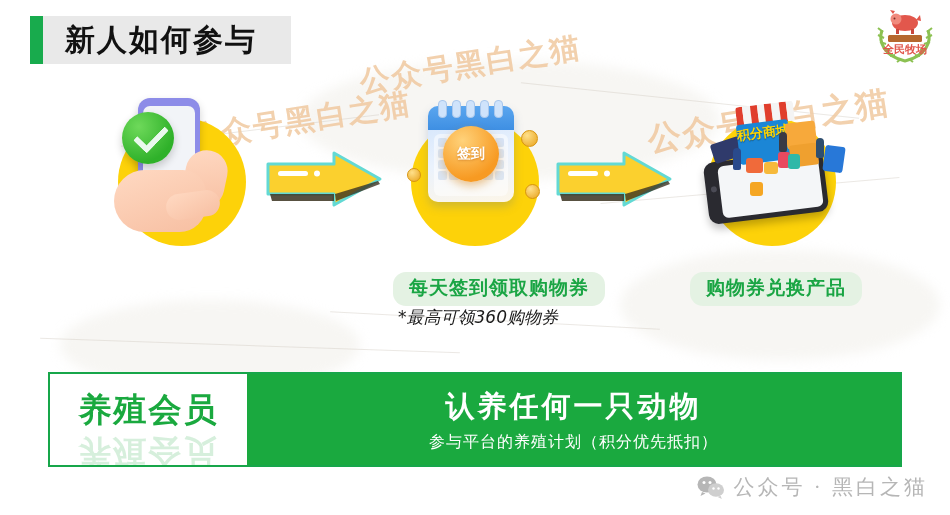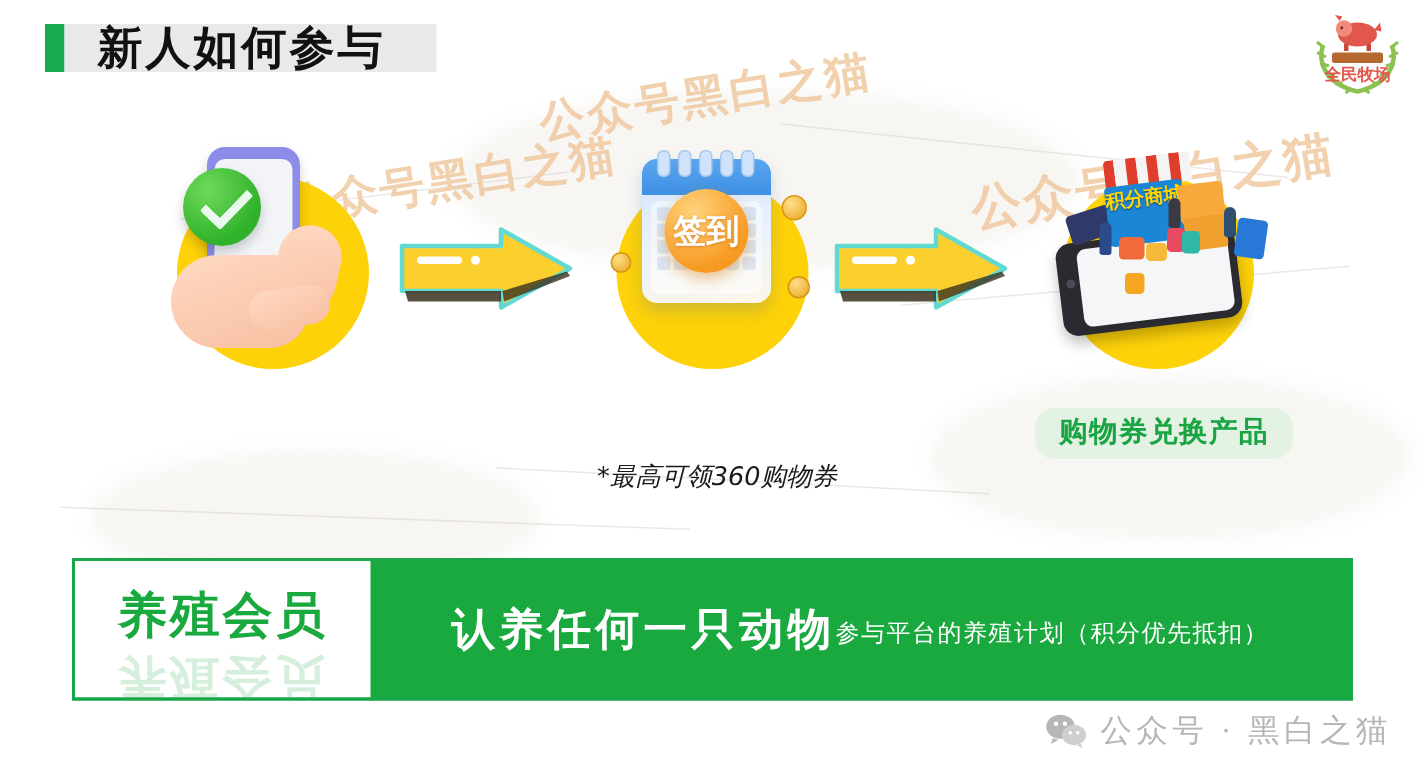--- a/index.html
+++ b/index.html
@@ -26,21 +26,21 @@
     letter-spacing:2px;
     white-space:nowrap;
     transform-origin:left center;
     opacity:.85;
     pointer-events:none;
     font-family:"DejaVu Sans",sans-serif;
   }
   .wm.big{font-size:33px;}
 
   
-  .header{position:absolute;left:30px;top:16px;height:32px;display:flex;align-items:stretch;}
+  .header{position:absolute;left:30px;top:16px;height:48px;display:flex;align-items:stretch;}
   .header-bar{width:13px;background:#18ab4d;}
   .header-plate{
     background:#e9e9e9;
     display:flex;align-items:center;
     padding:0 34px 0 22px;
   }
   .header-title{
     font-size:30px;font-weight:700;color:#111;letter-spacing:2px;
     font-family:"DejaVu Sans",sans-serif;
   }
@@ -92,21 +92,21 @@
   .cal-top{position:absolute;left:0;top:0;right:0;height:24px;border-radius:10px 10px 0 0;background:linear-gradient(180deg,#5ba6ef,#3e8fe3);}
   .cal-ring{position:absolute;top:-6px;width:7px;height:16px;border-radius:4px;background:#cfe3fb;border:1px solid #a9c7ec;}
   .cal-body{position:absolute;left:6px;top:28px;right:6px;bottom:6px;border-radius:6px;background:rgba(255,255,255,.5);}
   .cal-grid{position:absolute;inset:4px;display:grid;grid-template-columns:repeat(6,1fr);grid-auto-rows:9px;gap:2px;}
   .cal-cell{background:rgba(120,160,215,.22);border-radius:2px;}
   .cal-btn{
     position:absolute;left:50%;top:50%;transform:translate(-50%,-50%);
     width:56px;height:56px;border-radius:50%;
     background:radial-gradient(circle at 35% 26%,#ffd27a,#f79a22 70%);
     box-shadow:0 4px 9px rgba(216,130,20,.45);
-    color:#fff;font-size:22px;font-weight:700;
+    color:#fff;font-size:14px;font-weight:700;
     display:flex;align-items:center;justify-content:center;
     font-family:Liberation Serif, serif;
     text-shadow:0 1px 2px rgba(180,90,10,.5);
   }
   .coin{position:absolute;border-radius:50%;background:radial-gradient(circle at 34% 30%,#ffe08a,#e8a31d);border:1px solid #d8950f;}
 
   
   .shop-phone{
     position:absolute;left:6px;top:60px;width:120px;height:62px;border-radius:10px;
     background:#2a2a30;transform:rotate(-7deg);box-shadow:0 5px 9px rgba(0,0,0,.25);
@@ -169,21 +169,21 @@
   }
   .banner-left-mirror{
     font-size:33px;font-weight:700;letter-spacing:2px;
     font-family:"DejaVu Sans",sans-serif;
     transform:scaleY(-1);
     color:rgba(26,169,63,.18);
     margin-top:-4px;
   }
   .banner-main{
     position:absolute;left:197px;right:0;top:0;bottom:0;
-    display:flex;flex-direction:row;align-items:center;justify-content:center;
+    display:flex;flex-direction:column;align-items:center;justify-content:center;
     color:#fff;
   }
   .banner-title{
     font-size:29px;font-weight:700;letter-spacing:3px;
     font-family:"DejaVu Sans",sans-serif;
   }
   .banner-sub{
     font-size:16px;margin-top:5px;letter-spacing:1px;
     font-family:"DejaVu Sans",sans-serif;
   }
@@ -325,20 +325,23 @@
               <div class="cal-cell"></div>
                 <div class="cal-cell"></div>
                 <div class="cal-cell"></div>
               <div class="cal-cell"></div>
                 <div class="cal-cell"></div>
                 <div class="cal-cell"></div>
             </div>
           </div>
           <div class="cal-btn">签到</div>
         </div>
+      </div>
+      <div class="step-label-wrap">
+        <span class="label-pill">每天签到领取购物券</span>
       </div>
       <div class="step-note">*最高可领360购物券</div>
     </div>
 
     <div class="arrow" style="left:552px;top:52px;">
       <svg width="124" height="66" viewBox="0 0 124 66">
         <path d="M6 16 h66 V5 L118 31 L72 57 V46 H6 Z" fill="#fbd02e" stroke="#63d9d4" stroke-width="3" stroke-linejoin="round"></path>
         <path d="M8 46 h64 v7 H10 Z" fill="#3b3220" opacity=".85"></path>
         <path d="M73 46 L116 33 L118 36 L74 53 Z" fill="#3b3220" opacity=".8"></path>
         <rect x="16" y="23" width="30" height="5" rx="2.5" fill="#ffffff"></rect>

